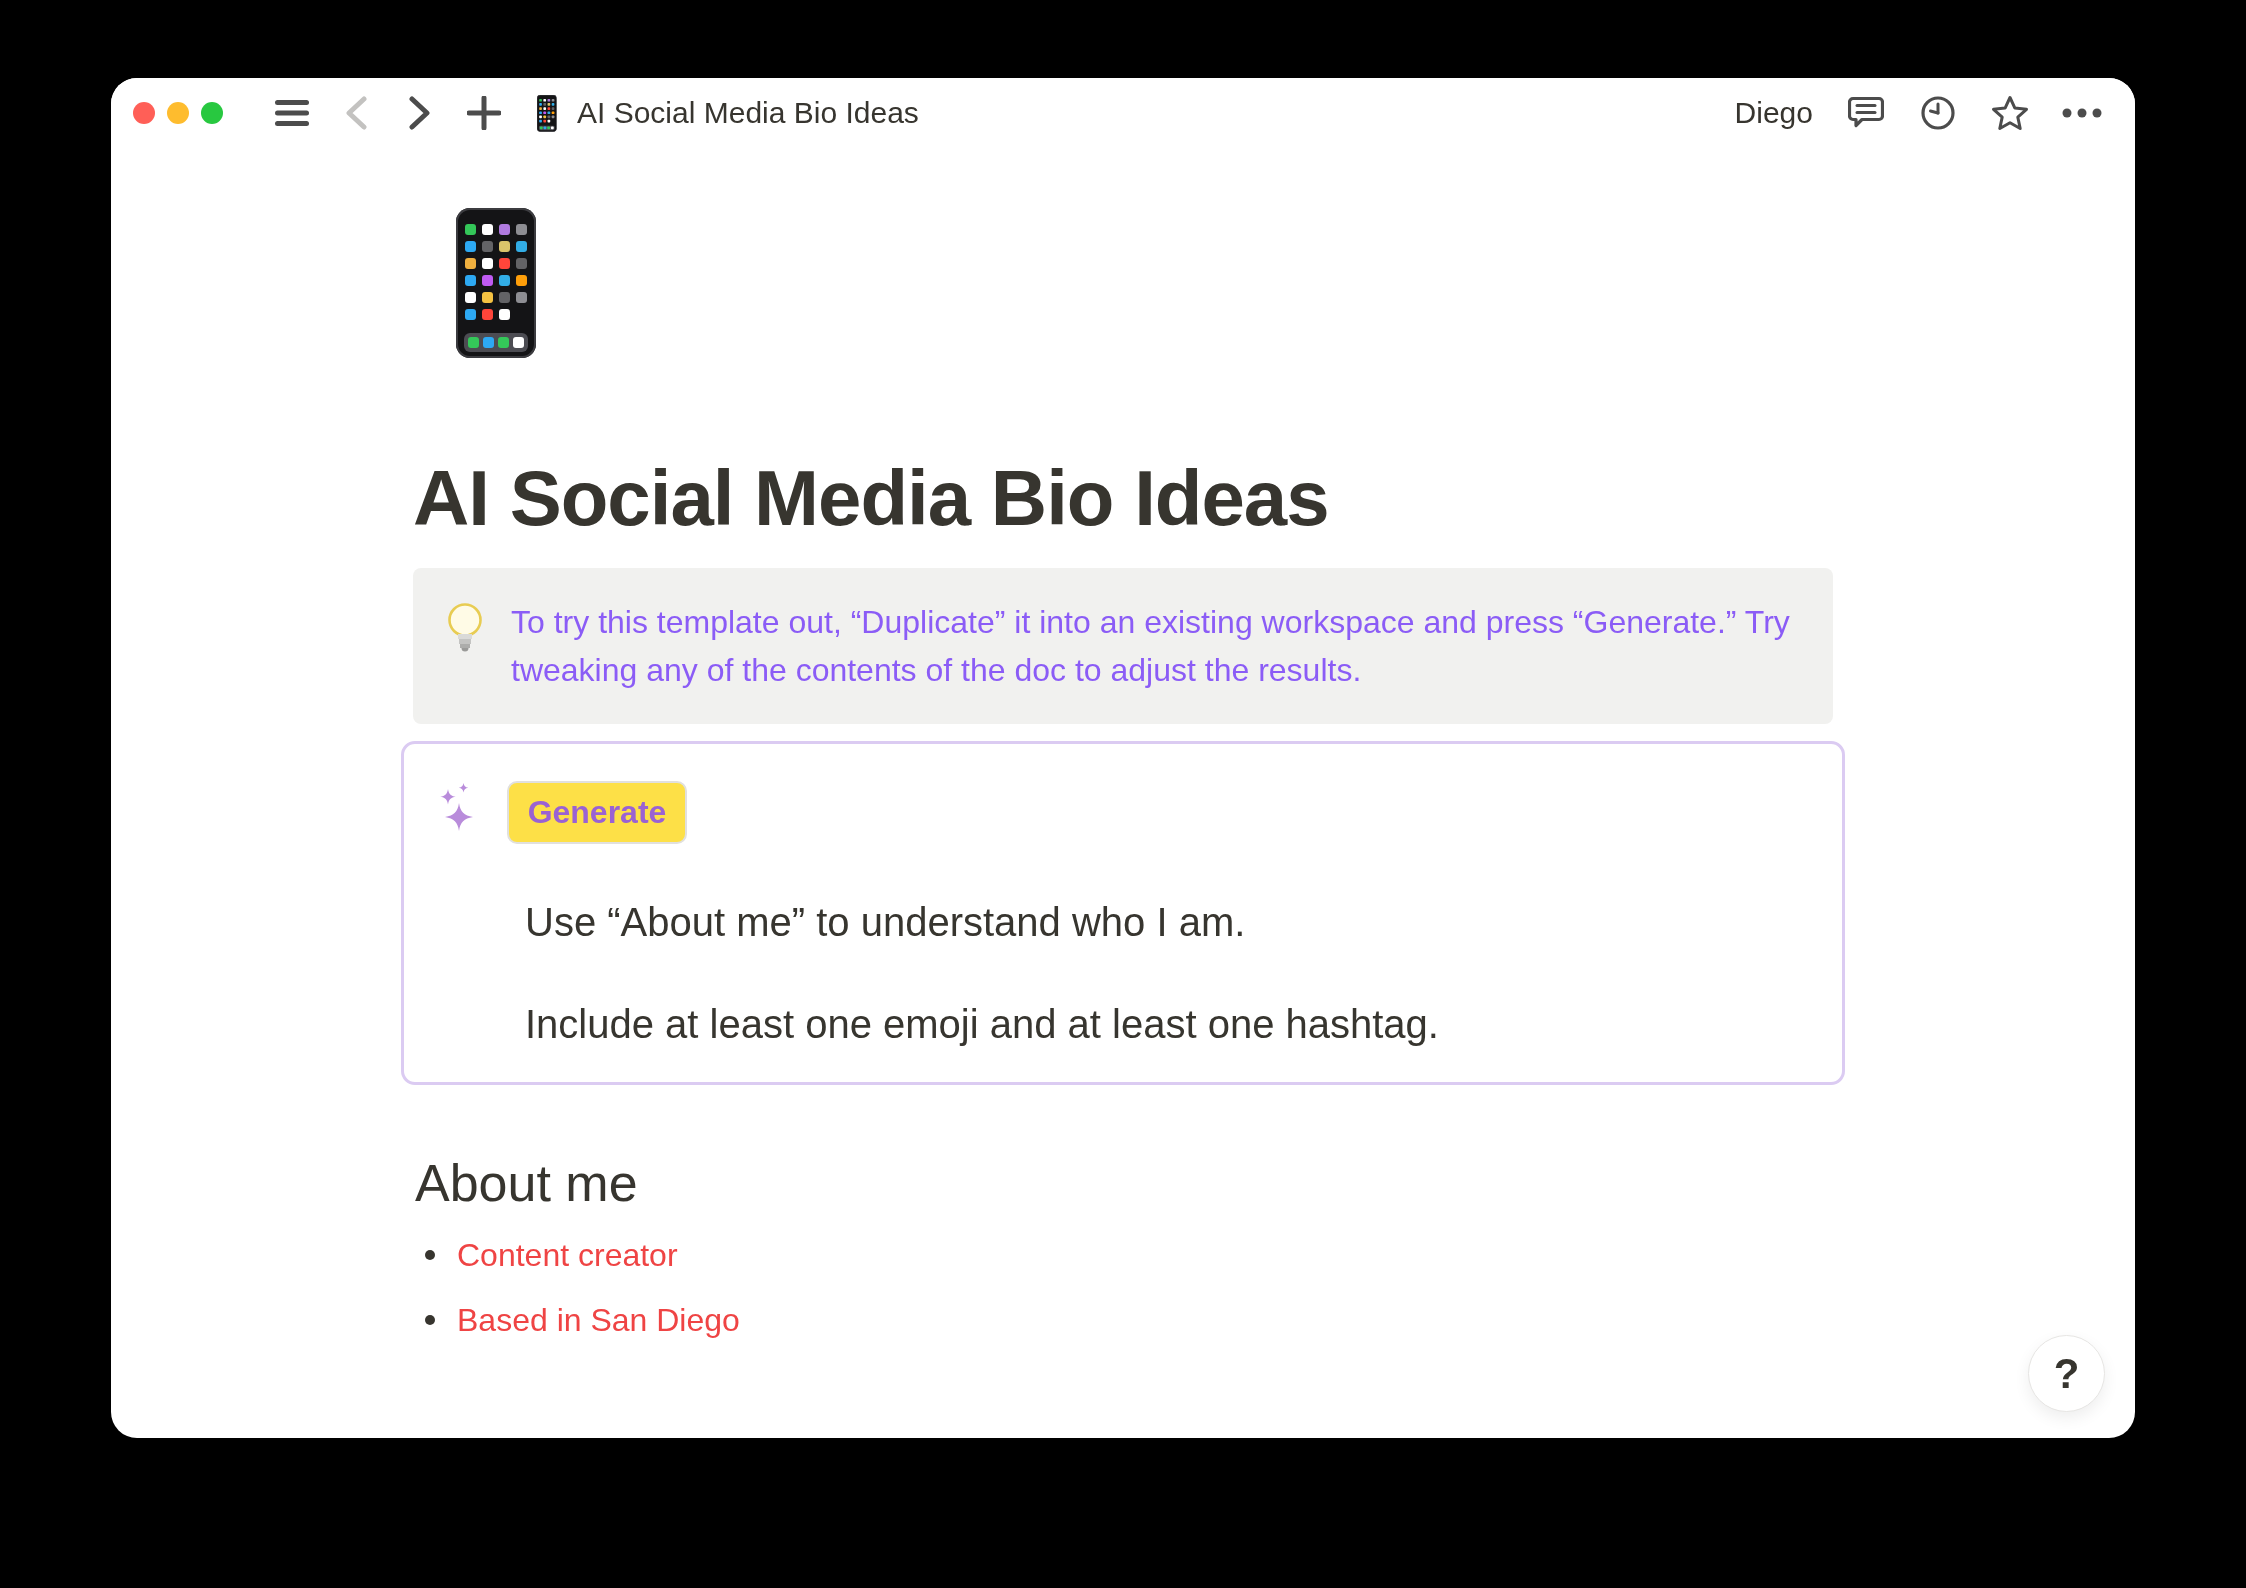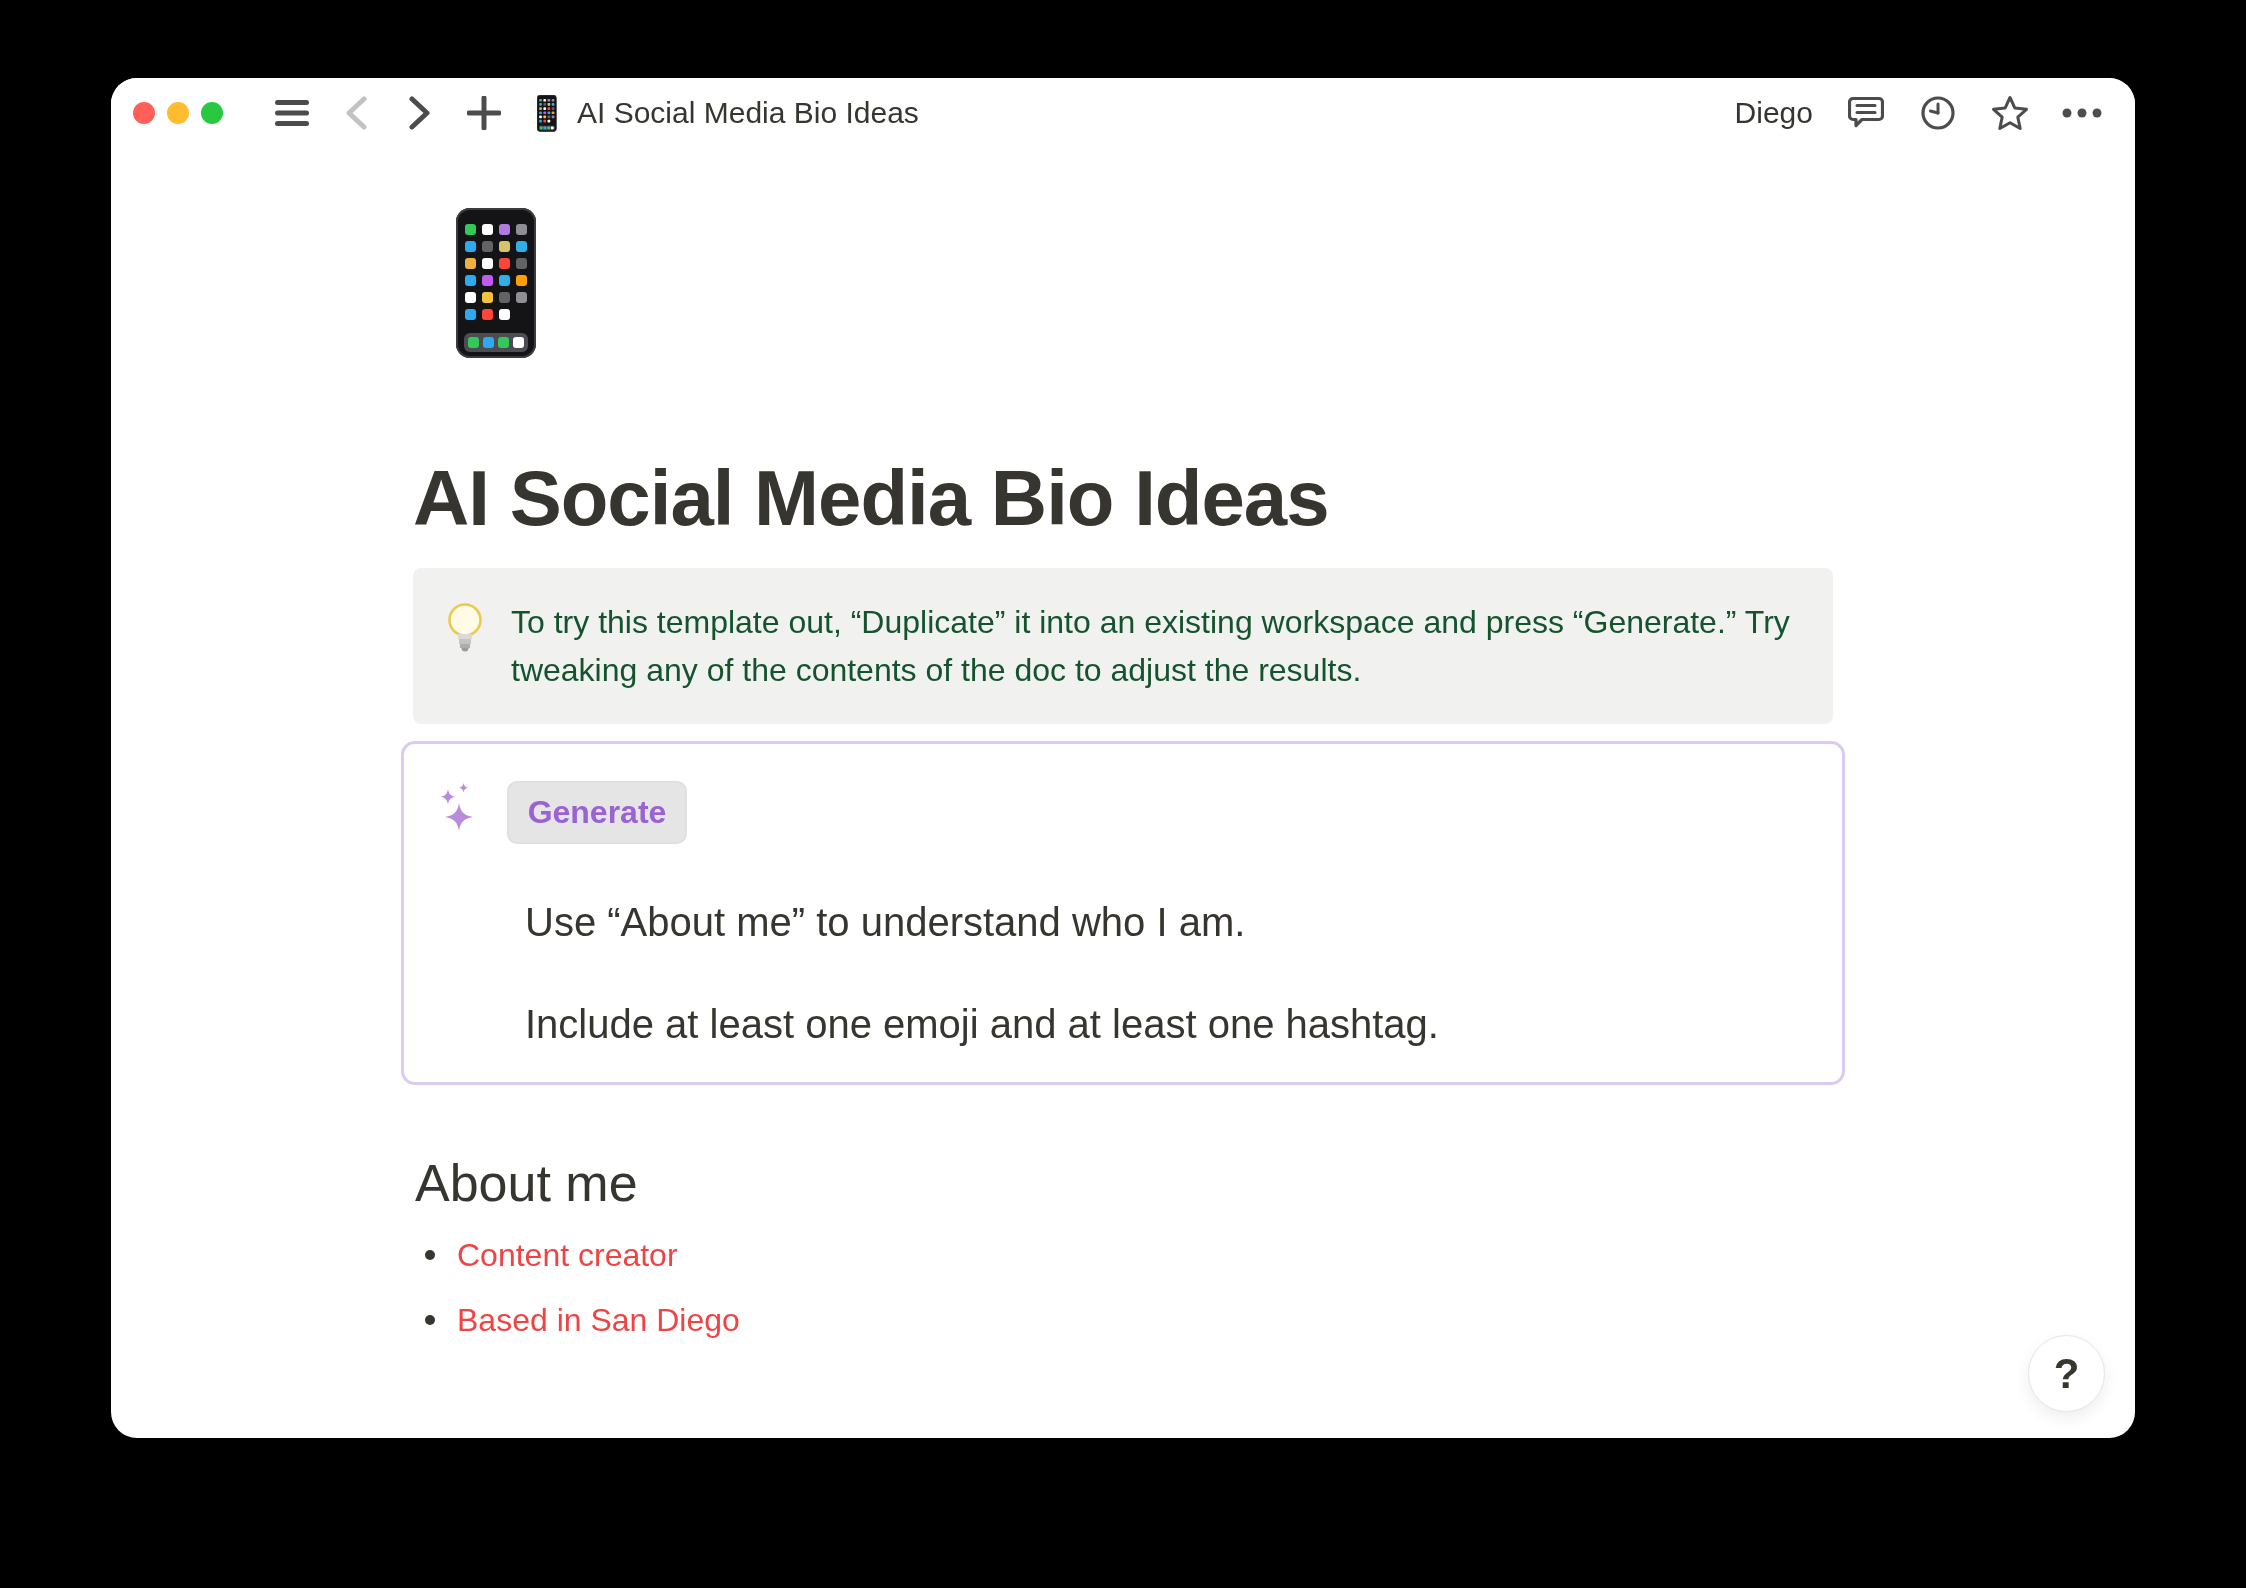--- a/index.html
+++ b/index.html
@@ -60,31 +60,31 @@
   .page-title{
     margin:89px 0 0 0;font-size:78px;line-height:96px;font-weight:700;
     letter-spacing:-1px;color:#37352f;
   }
   
   .callout{
     margin-top:22px;background:#f1f1ef;border-radius:8px;
     padding:30px 40px 30px 34px;display:flex;align-items:flex-start;gap:28px;
   }
   .bulb{flex:0 0 36px;margin-top:2px;}
-  .callout-text{font-size:32px;line-height:48px;color:#14532d;}
+  .callout-text{font-size:32px;line-height:48px;color:#8b5cf6;}
   
   .ai-block{
     margin:17px -12px 0 -12px;border:3px solid #dbcbf2;border-radius:14px;
     padding:37px 25px 34px 25px;background:#fff;
   }
   .ai-row{display:flex;align-items:center;gap:24px;}
   .sparkle{flex:0 0 48px;margin-left:6px;}
   .ai-prompt{flex:1;font-size:32px;line-height:48px;color:#37352f;}
   .generate-btn{
-    flex:0 0 auto;width:180px;height:63px;background:#e5e5e5;border:2px solid #e1e0de;
+    flex:0 0 auto;width:180px;height:63px;background:#fde047;border:2px solid #e1e0de;
     border-radius:10px;font-size:32px;font-weight:600;color:#9a62d3;cursor:pointer;
     font-family:inherit;
   }
   .ai-instr{margin:54px 0 0 0;padding-left:96px;font-size:40px;line-height:48px;color:#37352f;}
   
   .about-heading{margin:66px 0 0 2px;font-size:52px;line-height:64px;font-weight:400;color:#37352f;}
   .about-list{list-style:none;margin:16px 0 0 0;padding:0;}
   .about-list li{
     position:relative;padding-left:44px;margin-bottom:17px;font-size:32px;
     line-height:48px;color:#ef4444;

